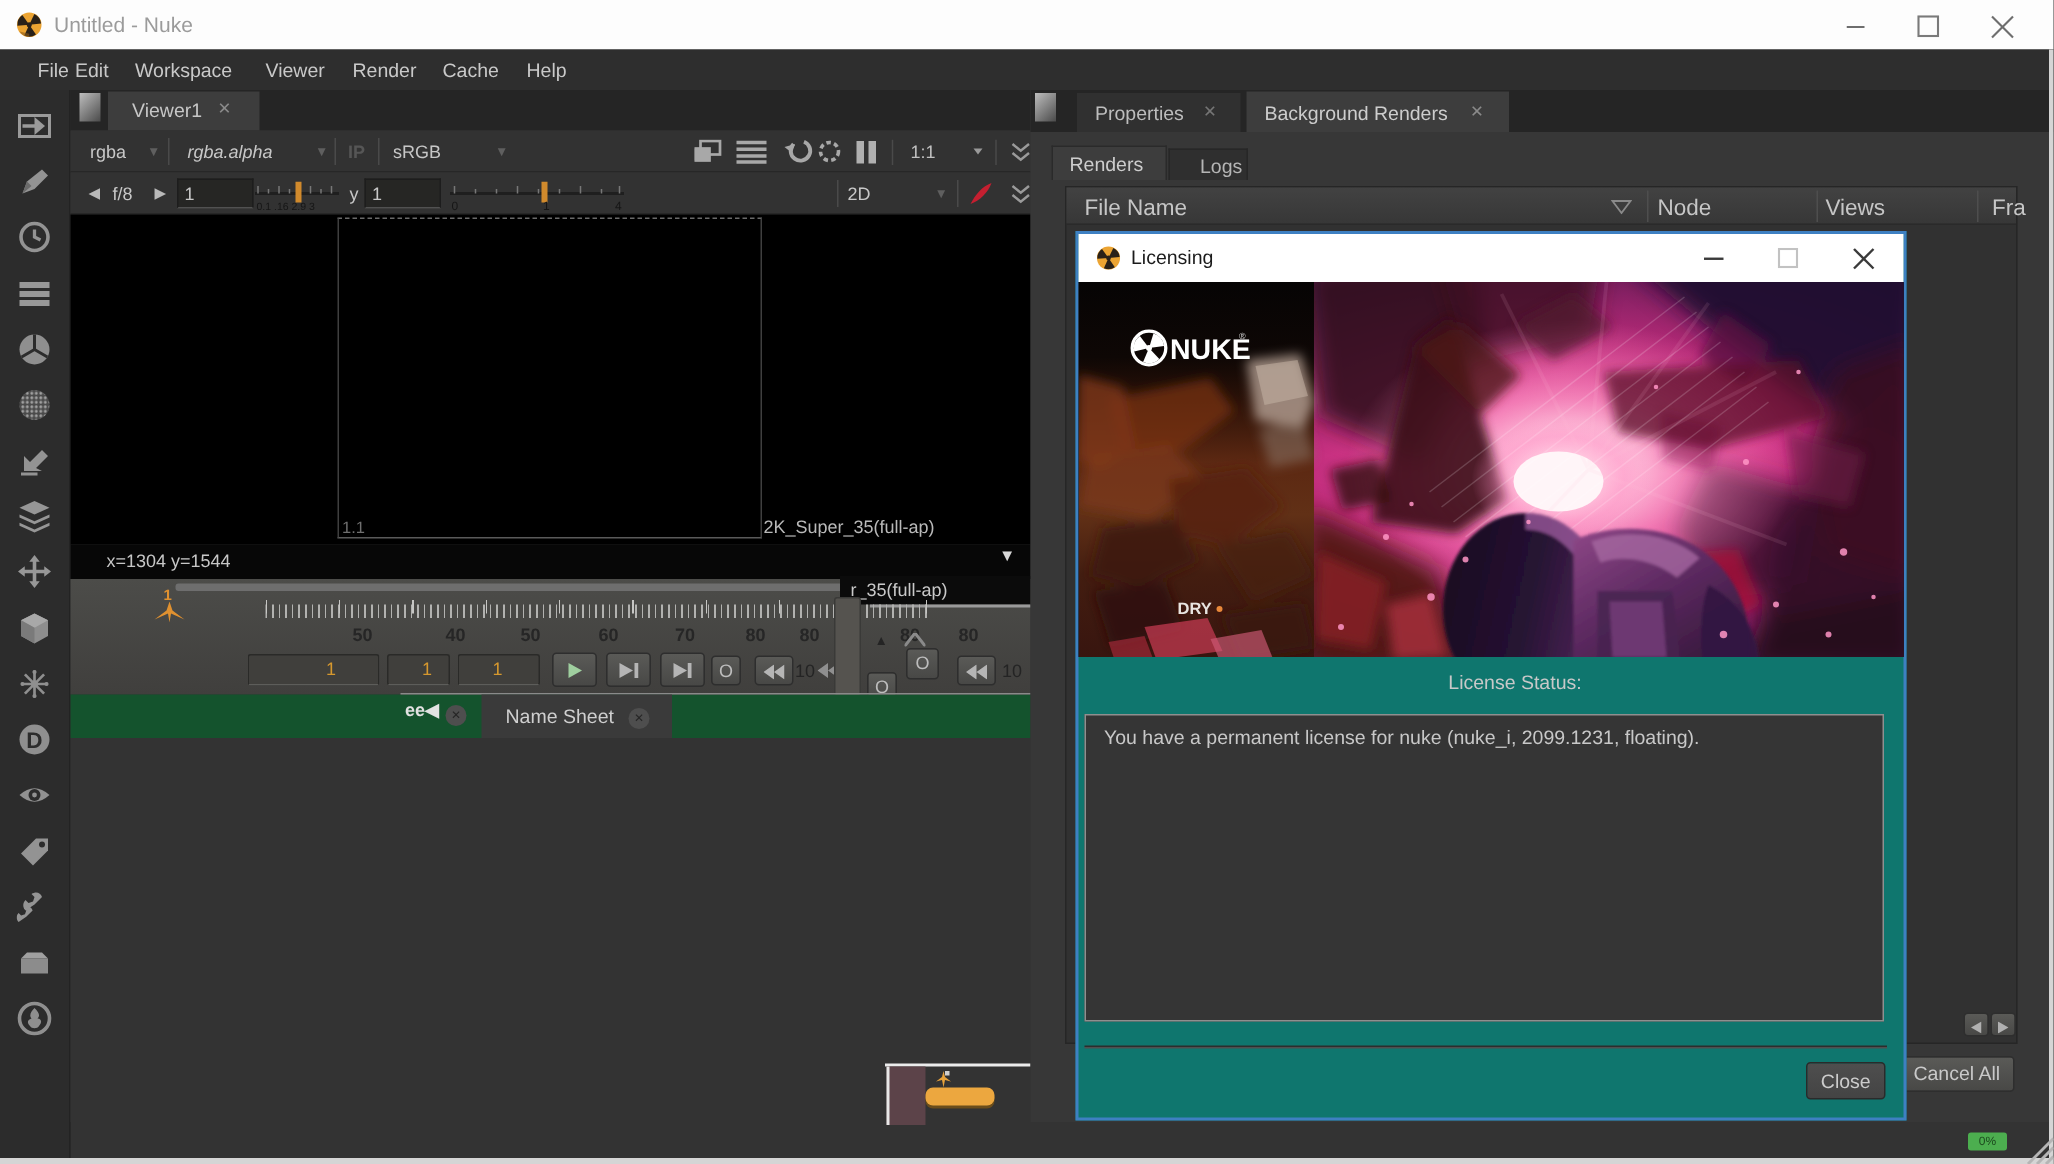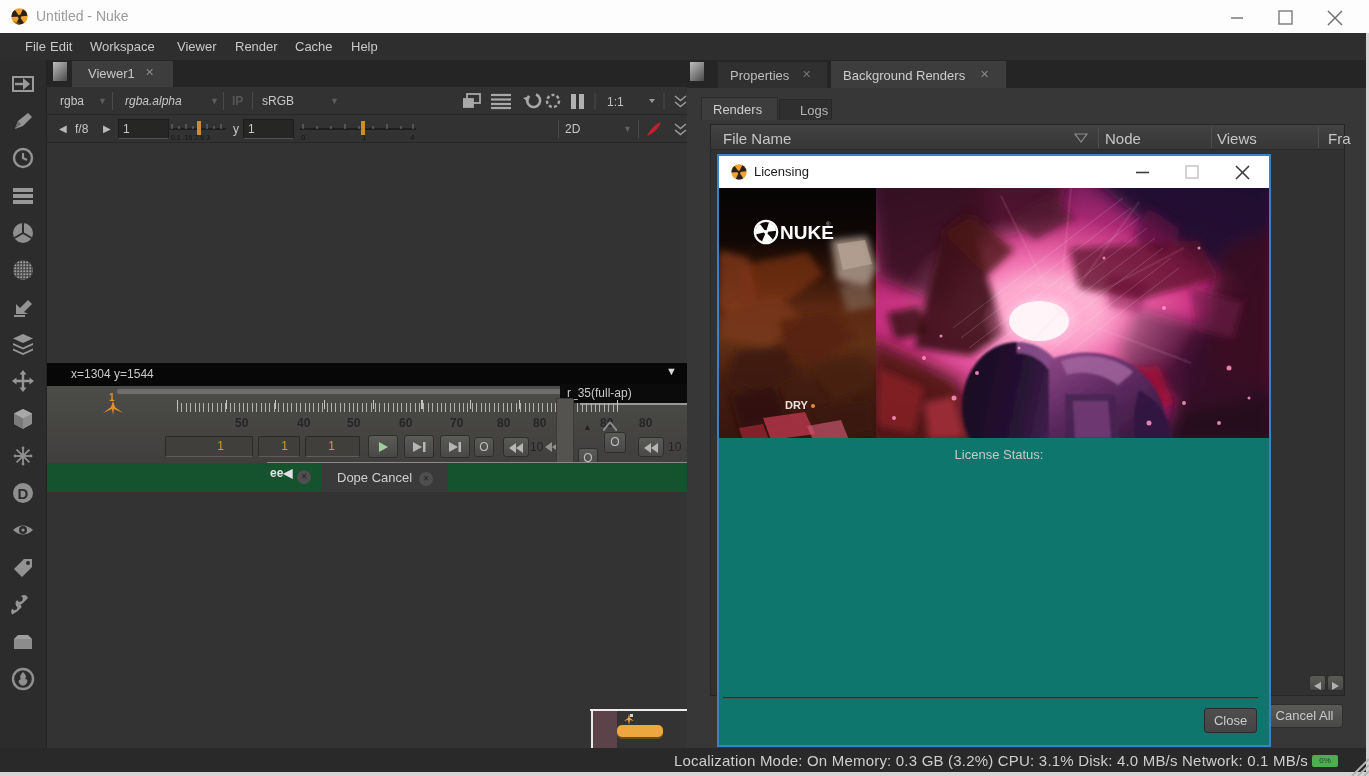--- a/index.html
+++ b/index.html
@@ -47,21 +47,21 @@
 
 #rpanel { left:687px; top:60px; width:682px; height:688px; background:#373737; }
 #rtabbar { left:0px; top:0px; width:682px; height:28px; background:#252525; }
 #rtable { left:23px; top:64px; width:635px; height:572px; background:#313131; border:1px solid #262626; }
 #rheader { left:0px; top:0px; width:633px; height:25px;
   background:linear-gradient(#424242,#373737); border-bottom:1px solid #2a2a2a; color:#c6c6c6; font-size:15px; }
 
 #dialog { left:717px; top:154px; width:554px; height:593px; border:2px solid #3e80c2; background:#0f766e; }
 #dlg-title { left:0; top:0; width:550px; height:32px; background:#ffffff; }
 #dlg-img { left:0; top:32px; width:550px; height:250px; background:#1a0c18; overflow:hidden; }
-#dlg-status { left:5px; top:291px; width:550px; text-align:center; font-size:13px; color:#c8c8c8; }
+#dlg-status { left:16px; top:291px; width:550px; text-align:center; font-size:13px; color:#c8c8c8; }
 #dlg-box { left:4px; top:320px; width:533px; height:205px; background:#353535; border:1px solid #8f8f8f; }
 #dlg-close { left:485px; top:552px; width:53px; height:25px; background:linear-gradient(#4e4e4e,#444444);
   border:1px solid #2a2a2a; border-radius:3px; color:#cccccc; font-size:13px; text-align:center; line-height:23px; }
 </style>
 </head>
 <body>
 <div id="root">
 
   <div id="titlebar" class="abs"></div>
   <svg class="abs" style="left:11px; top:8px;" width="17" height="17" viewBox="0 0 17 17">
@@ -266,20 +266,25 @@
     <span class="abs vtext" style="left:518px; top:7px;">2D</span>
     <span class="abs dim" style="left:576px; top:9px; font-size:9px;">▼</span>
     <div class="sep" style="left:591px; top:5px; height:18px;"></div>
     <svg class="abs" style="left:598px; top:5px;" width="18" height="18" viewBox="0 0 18 18">
         <path d="M2 16 C5 10 10 4 16 2 C14 8 8 14 2 16 Z" fill="#c41f30"></path>
       </svg>
     <svg class="abs" style="left:627px; top:8px;" width="13" height="13" viewBox="0 0 13 13">
         <path d="M1 1 L6.5 5.5 L12 1 M1 7 L6.5 11.5 L12 7" fill="none" stroke="#9a9a9a" stroke-width="1.6"></path>
       </svg>
   </div>
+  <div id="vcanvas" class="abs">
+      <div id="vrect" class="abs"></div>
+    <div class="abs" style="left:181px; top:203px; color:#6f6f6f; font-size:11px;">1.1</div>
+    <div class="abs" style="left:462px; top:201px; color:#b9b9b9; font-size:12px;">2K_Super_35(full-ap)</div>
+  </div>
   <div id="vinfo" class="abs"></div>
   <div class="abs vtext" style="left:71px; top:367px;">x=1304 y=1544</div>
   <div class="abs" style="left:666px; top:365px; color:#d8d8d8; font-size:11px;">▼</div>
 
   <div id="timeline" class="abs">
     <div class="abs" style="left:70px; top:3px; width:463px; height:5px; background:#6e6e6e; border-radius:2px;"></div>
     <div class="abs" style="left:513px; top:-2px; width:127px; height:19px; background:#0b0b0b;"></div>
     <div class="abs" style="left:520px; top:0px; color:#c9c9c9; font-size:12px;">r_35(full-ap)</div>
     <div class="abs" style="left:533px; top:17px; width:107px; height:2px; background:#9a9a9a;"></div>
     <div class="abs" id="ruler" style="left:130px; top:17px; width:441px; height:9px;"></div>
@@ -335,21 +340,21 @@
           <path d="M7 0 L7 10 L0 5 Z M14 0 L14 10 L7 5 Z" fill="#b5b5b5"></path>
         </svg></div>
     <div class="abs" style="left:621px; top:54px; font-size:12px; color:#242424;">10</div>
   </div>
 
   <div id="dopetabs" class="abs">
     <div class="abs" style="left:220px; top:-1px; width:420px; height:1px; background:#8a8a8a;"></div>
     <div class="abs" style="left:223px; top:3px; color:#e2e2e2; font-size:12px; font-weight:bold;">ee◀</div>
     <div class="xcirc" style="left:250px; top:7px;">✕</div>
     <div class="abs" style="left:274px; top:0px; width:127px; height:29px; background:#3a3a3a;"></div>
-    <div class="abs" style="left:290px; top:7px; color:#cfcfcf; font-size:13px;">Dope Cancel</div>
+    <div class="abs" style="left:290px; top:7px; color:#cfcfcf; font-size:13px;">Name Sheet</div>
     <div class="xcirc" style="left:372px; top:9px;">✕</div>
   </div>
   <div id="nodegraph" class="abs">
     <div class="abs" style="left:543px; top:217px; width:97px; height:2px; background:#ececec;"></div>
     <div class="abs" style="left:544px; top:219px; width:26px; height:39px; background:#5c4349; border-left:2px solid #e8e8e8;"></div>
     <div class="abs" style="left:583px; top:222px; width:3px; height:3px; background:#cfcfcf;"></div>
     <div class="abs" style="left:570px; top:233px; width:46px; height:12px; background:#eca73f; border-radius:5px; box-shadow:0 2px 0 #6b4d1b;"></div>
     <svg class="abs" style="left:576px; top:222px;" width="12" height="12" viewBox="0 0 12 12">
         <path d="M6 0 L7 4 L11 7 L7 6 L6 11 L5 6 L1 7 L5 4 Z" fill="#e8a33b"></path>
       </svg>
@@ -554,27 +559,27 @@
         </g>
         <circle cx="47" cy="44" r="2" fill="#ffffff"></circle>
         <text x="61" y="51" font-family="Liberation Sans" font-weight="bold" font-size="19" fill="#ffffff">NUKE</text>
         <text x="107" y="38" font-family="Liberation Sans" font-size="6" fill="#cccccc">®</text>
       </g>
       <text x="66" y="221" font-family="Liberation Sans" font-weight="bold" font-size="11" fill="#e8e4e0">DRY</text>
       <circle cx="94" cy="218" r="2" fill="#e8883a"></circle>
     </svg>
     </div>
     <div id="dlg-status" class="abs">License Status:</div>
+    <div id="dlg-box" class="abs">
+        <div style="padding:7px 12px; font-size:13px; color:#c8c8c8;">You have a permanent license for nuke (nuke_i, 2099.1231, floating).</div>
+      </div>
     <div class="abs" style="left:4px; top:541px; width:535px; height:2px; border-top:1px solid #2d2d2d; border-bottom:1px solid #505050;"></div>
     <div id="dlg-close" class="abs">Close</div>
   </div>
 
-  <div id="statusbar" class="abs">
-      <div id="status-text">Localization Mode: On Memory: 0.3 GB (3.2%) CPU: 3.1% Disk: 4.0 MB/s Network: 0.1 MB/s</div>
-    </div>
   <div id="badge" class="abs">0%</div>
   <div id="bottom-edge" class="abs"></div>
   <div id="right-edge" class="abs"></div>
   <svg class="abs" style="left:1348px; top:758px;" width="21" height="18" viewBox="0 0 21 18">
     <g stroke="#b5b5b5" stroke-width="2">
       <line x1="4" y1="18" x2="21" y2="1"></line>
         <line x1="10" y1="18" x2="21" y2="7"></line>
         <line x1="16" y1="18" x2="21" y2="13"></line>
     </g>
   </svg>

